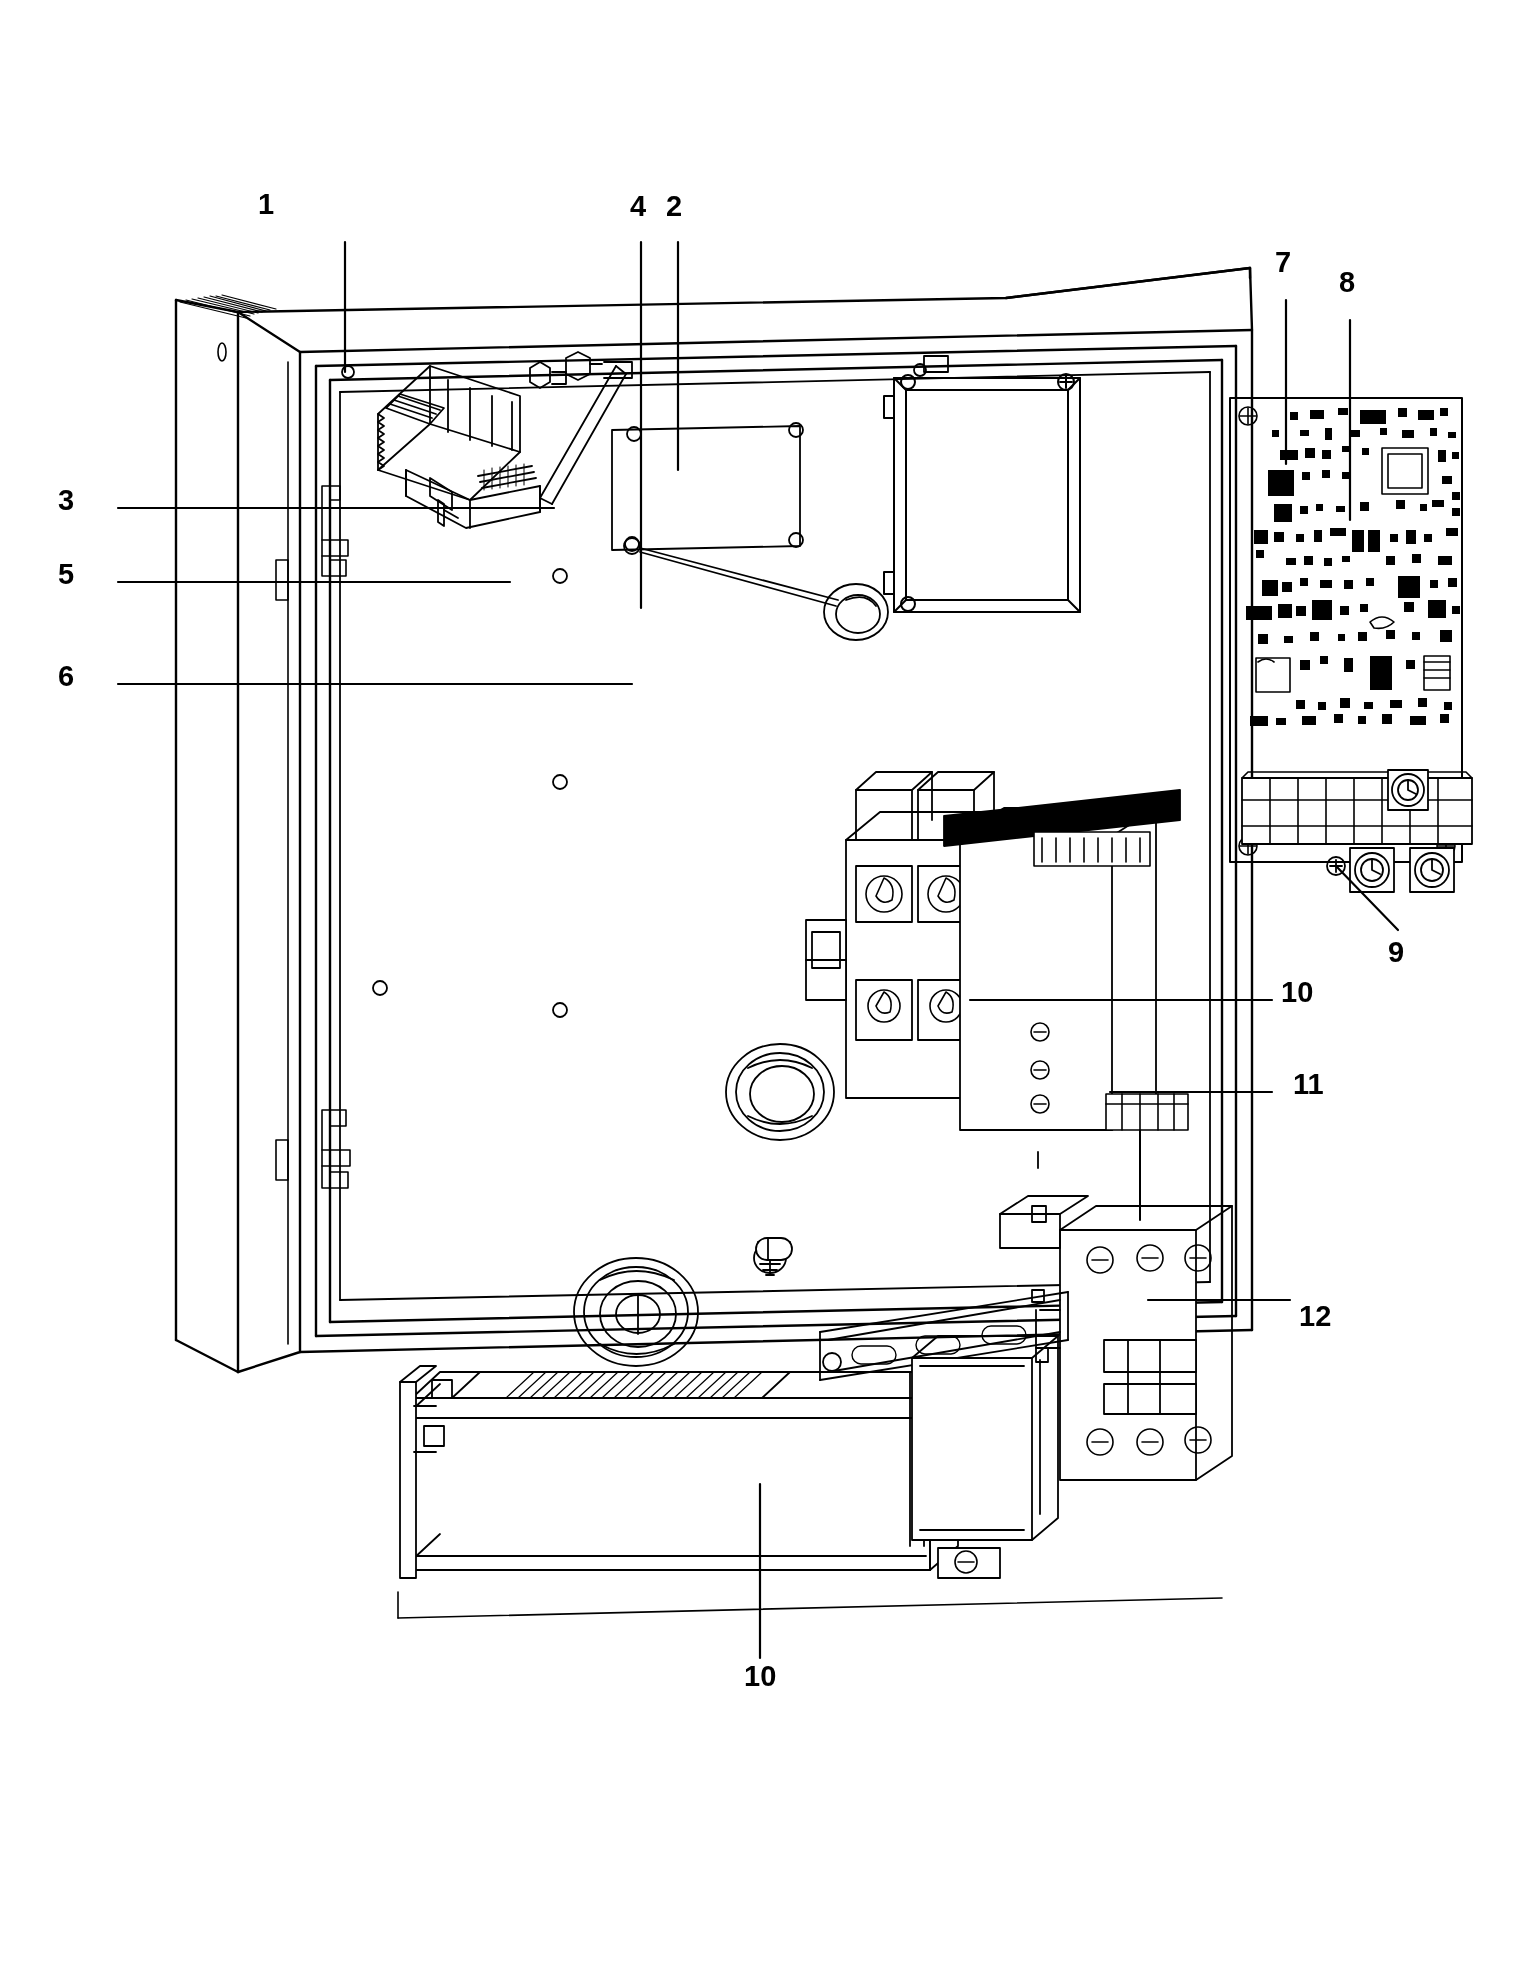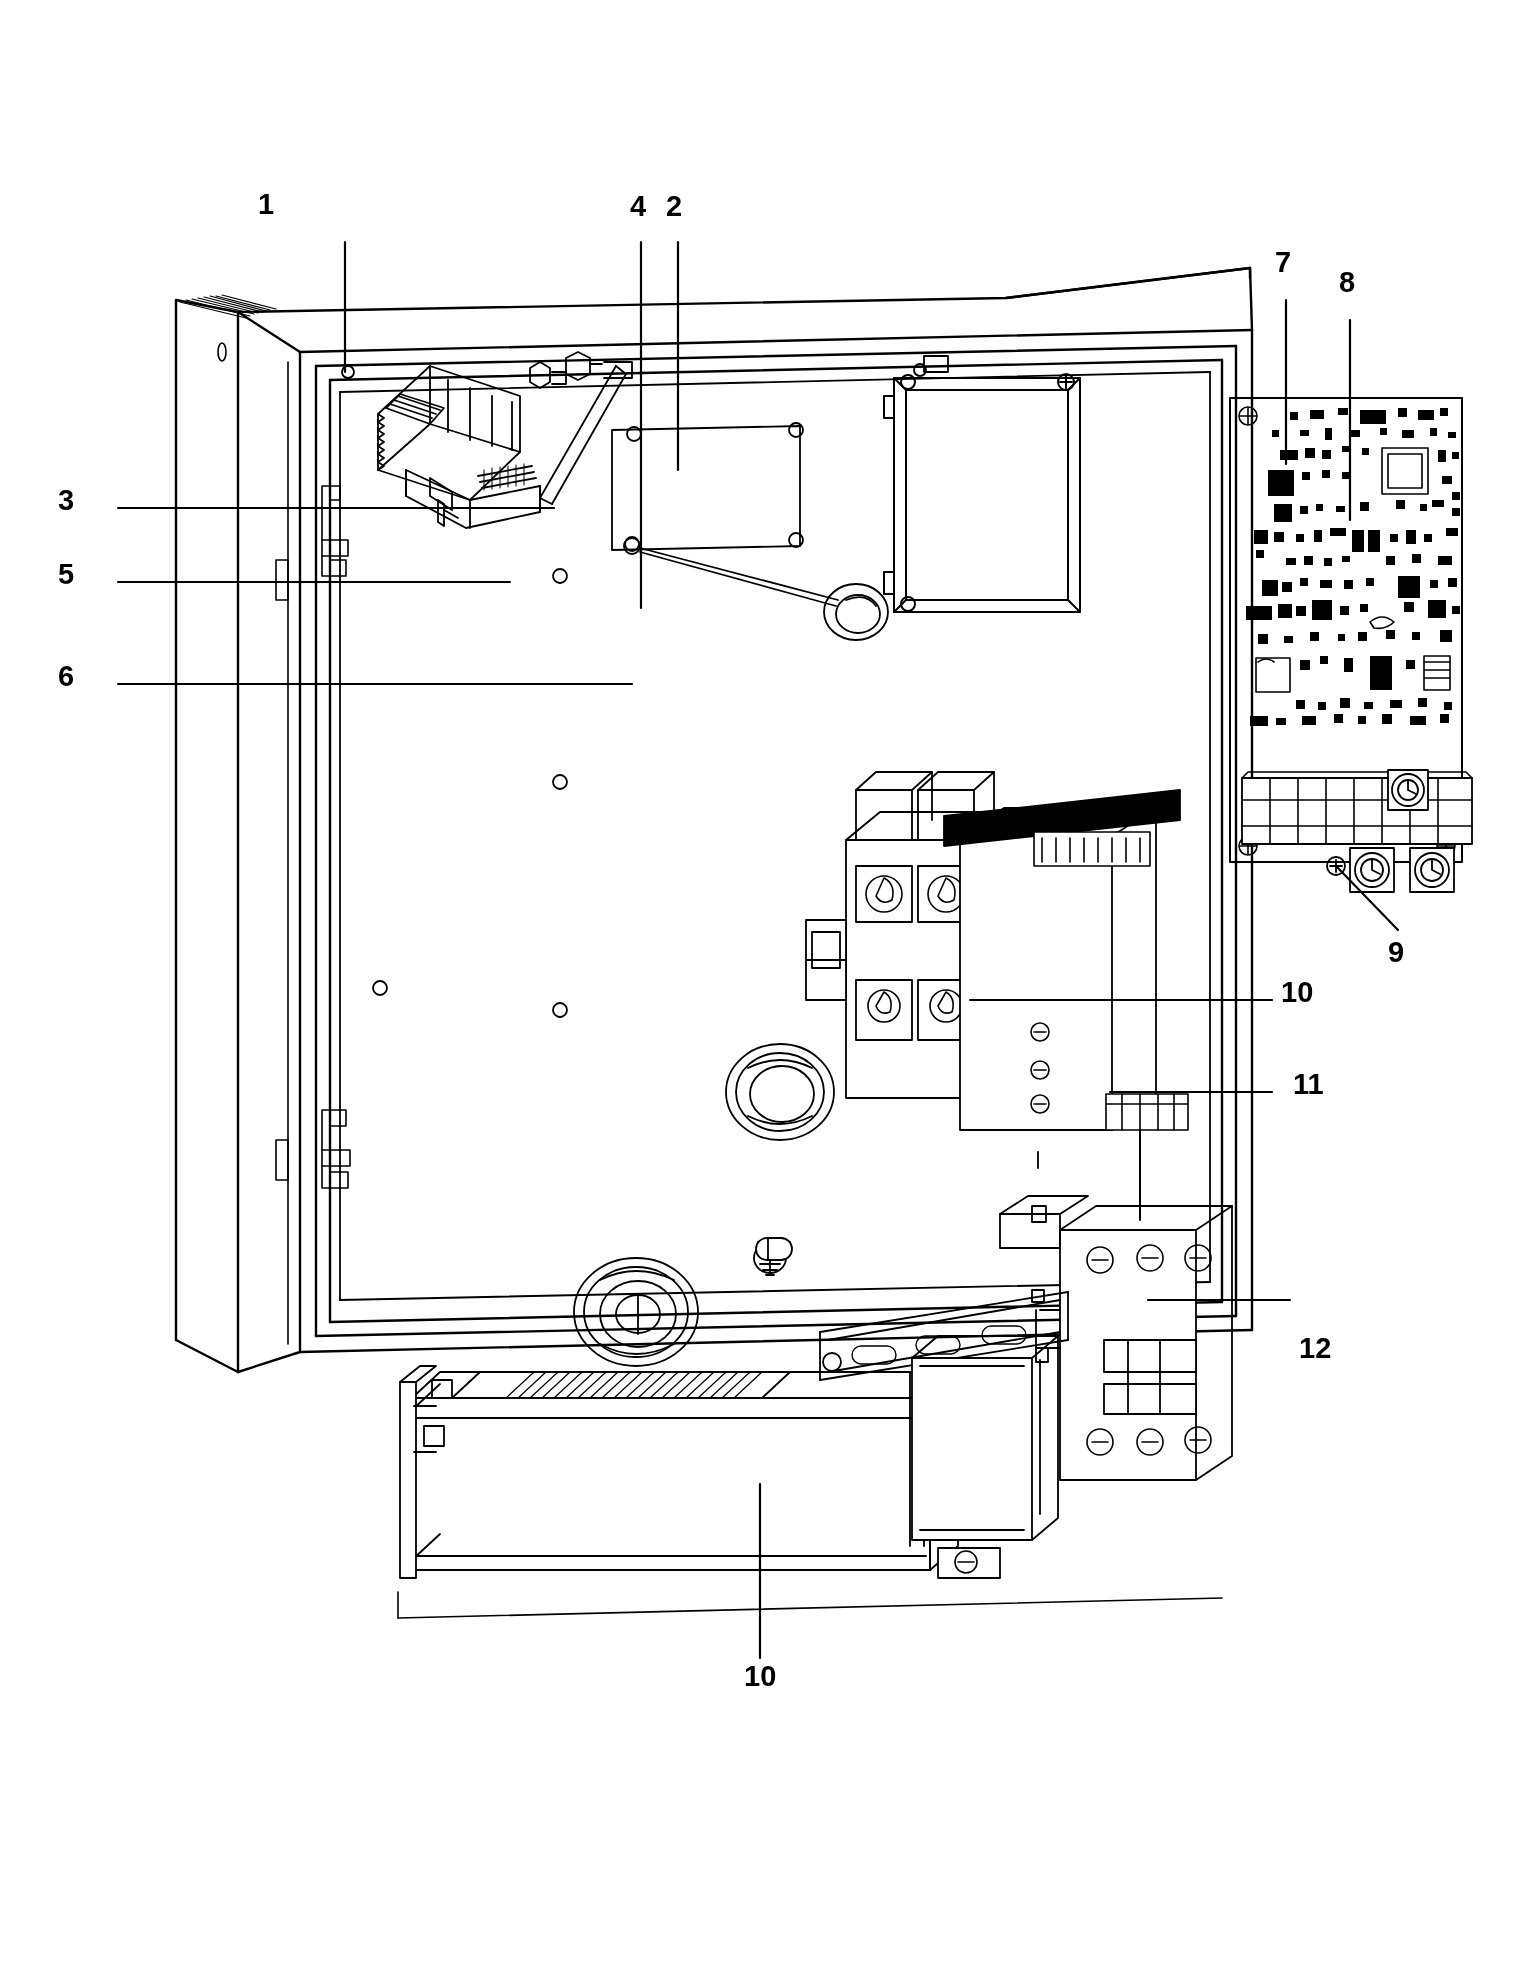--- a/index.html
+++ b/index.html
@@ -612,16 +612,16 @@
 <div class="callout" style="left:630px;top:192px;">4</div>
 <div class="callout" style="left:666px;top:192px;">2</div>
 <div class="callout" style="left:58px;top:486px;">3</div>
 <div class="callout" style="left:58px;top:560px;">5</div>
 <div class="callout" style="left:58px;top:662px;">6</div>
 <div class="callout" style="left:1275px;top:248px;">7</div>
 <div class="callout" style="left:1339px;top:268px;">8</div>
 <div class="callout" style="left:1388px;top:938px;">9</div>
 <div class="callout" style="left:1281px;top:978px;text-align:center;">10</div>
 <div class="callout" style="left:1281px;top:1070px;margin-left:12px;">11</div>
-<div class="callout" style="left:1299px;top:1334px;">12</div>
+<div class="callout" style="left:1299px;top:1302px;">12</div>
 <div class="callout" style="left:744px;top:1662px;">10</div>
 
 </div>
 
 </body></html>

